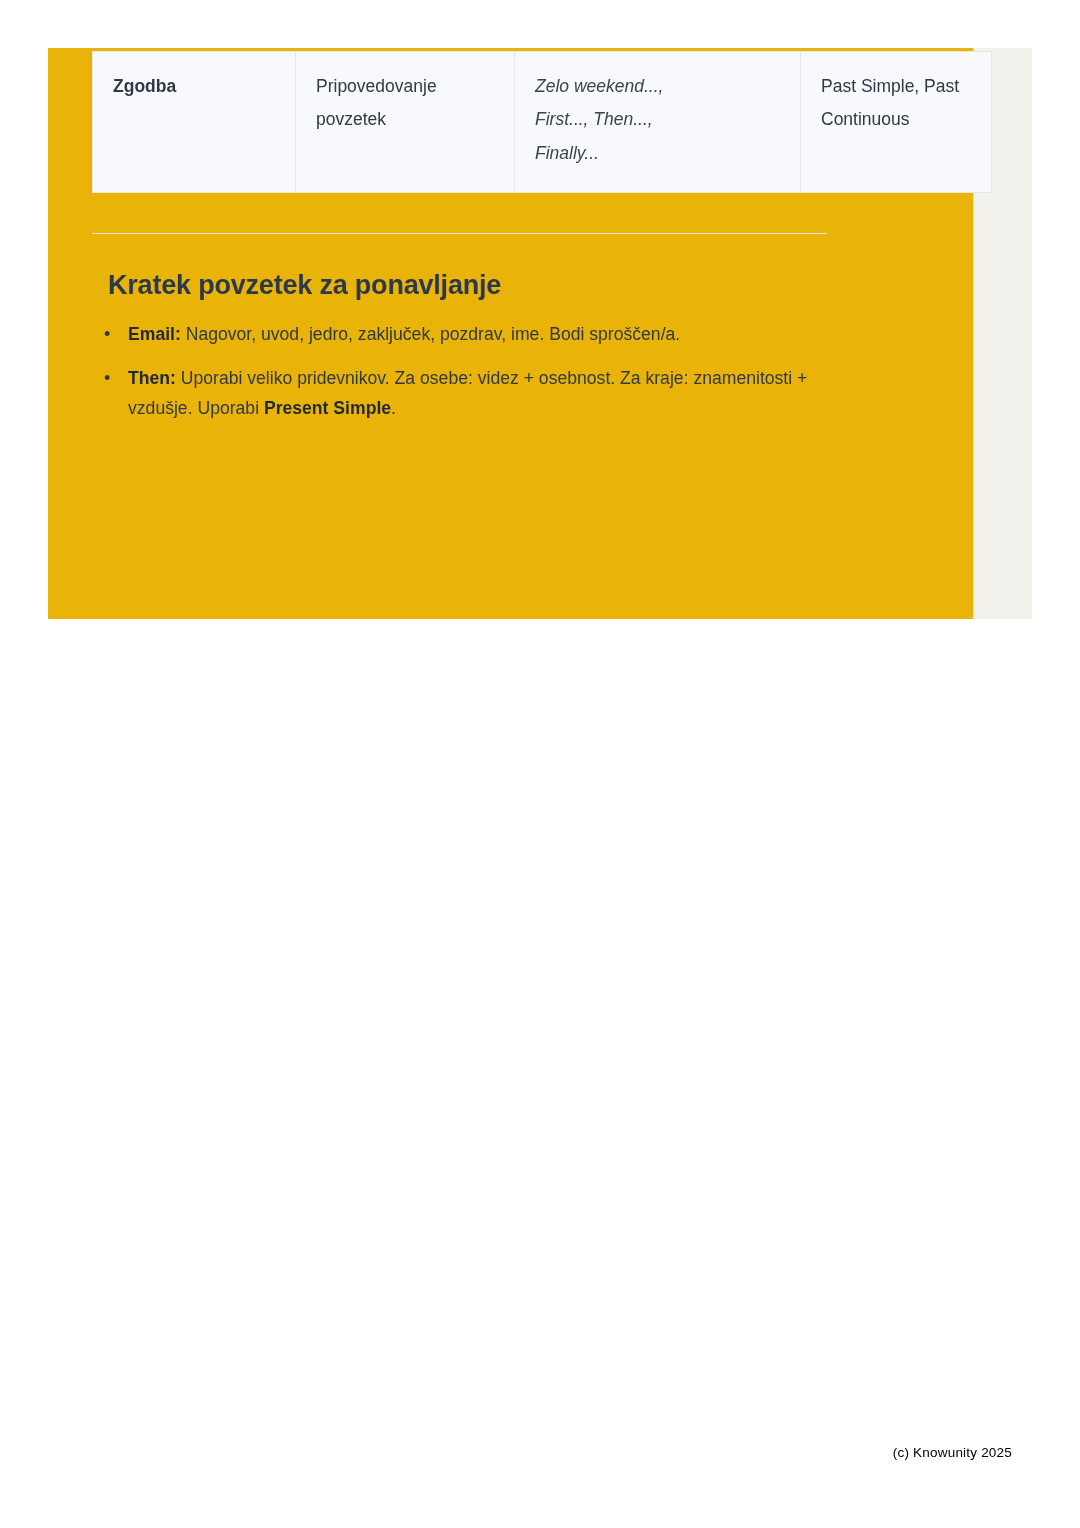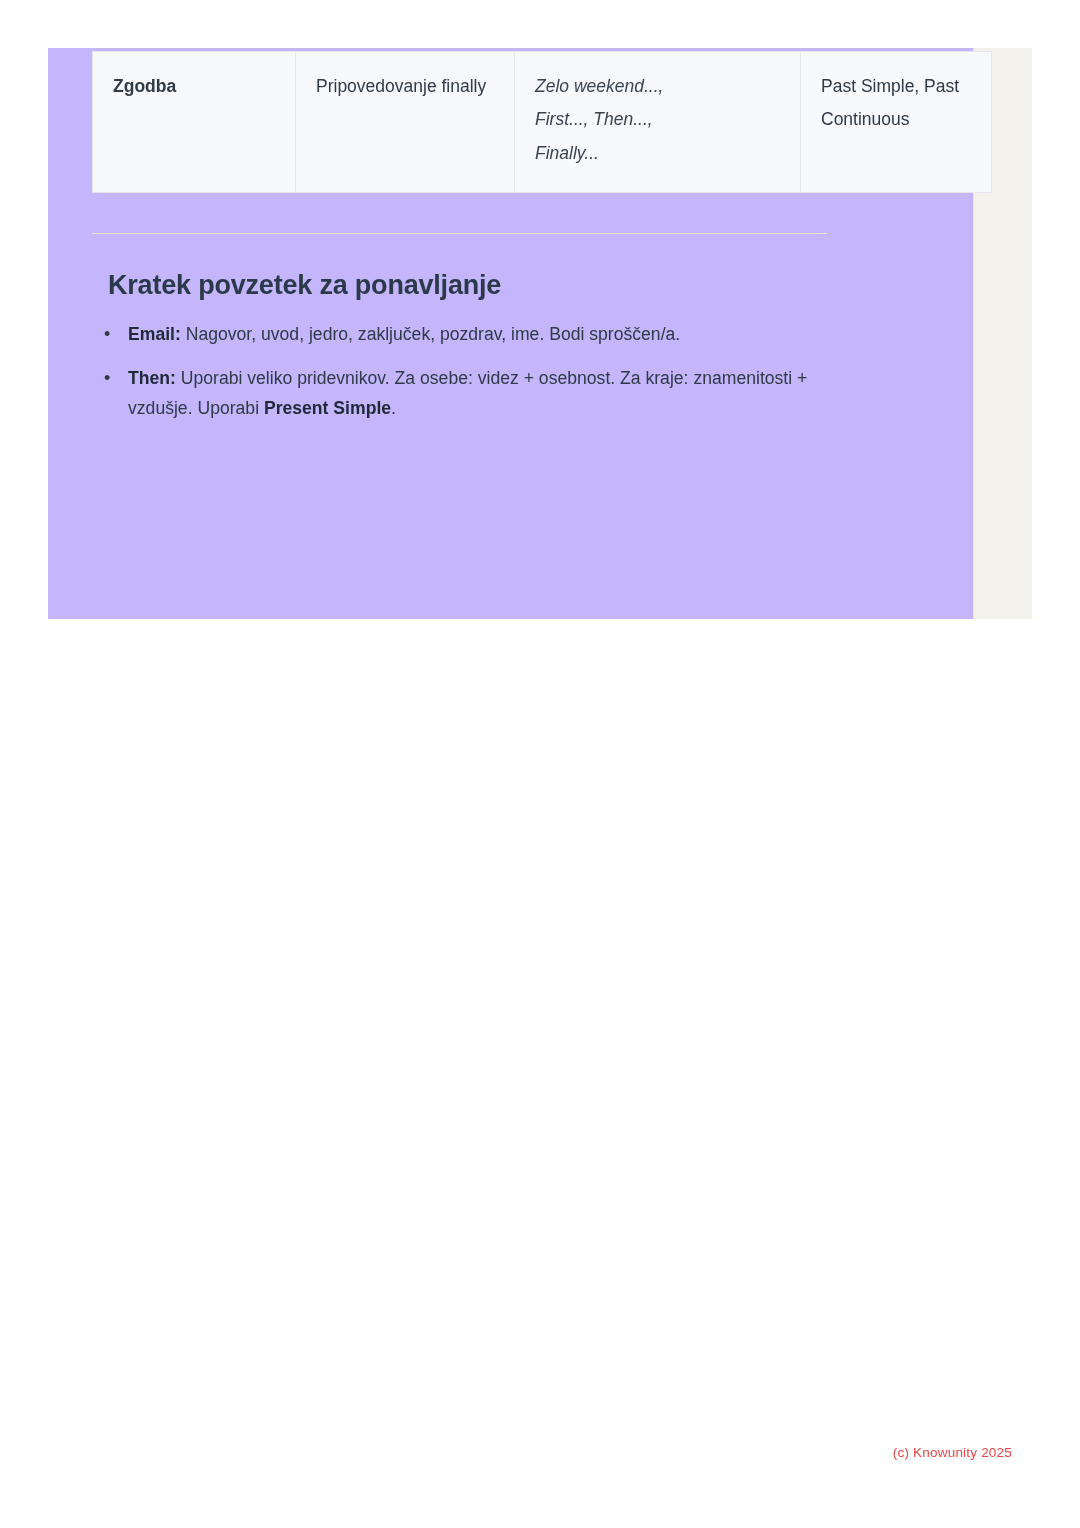--- a/index.html
+++ b/index.html
@@ -16,21 +16,21 @@
     height: 1528px;
     overflow: hidden;
   }
   
   .doc-panel {
     position: absolute;
     left: 48px;
     top: 48px;
     width: 984px;
     height: 571px;
-    background: #c4b5fd;
+    background: #eab308;
   }
   
   .panel-gutter {
     position: absolute;
     right: 0;
     top: 0;
     width: 58px;
     height: 100%;
     background: #f2f1ec;
     border-left: 1px solid #e6e5df;
@@ -100,40 +100,40 @@
     color: #2f3a46;
     font-size: 18px;
   }
   ul.summary b { font-weight: bold; color: #1f2937; }
 
   .footer-note {
     position: absolute;
     right: 68px;
     bottom: 68px;
     font-size: 13.5px;
-    color: #ef4444;
+    color: #000000;
     letter-spacing: 0.2px;
   }
 </style>
 </head>
 <body>
 
 <div class="page">
 
   <div class="doc-panel">
 
     <div class="panel-gutter"></div>
 
     <div class="content">
 
       <table class="info-table">
         <tbody>
           <tr>
             <td class="c1">Zgodba</td>
-            <td class="c2">Pripovedovanje finally</td>
+            <td class="c2">Pripovedovanje povzetek</td>
             <td class="c3">
               <em>Zelo weekend...,</em><br>
               <em>First..., Then...,</em><br>
               <em>Finally...</em>
             </td>
             <td class="c4">Past Simple, Past Continuous</td>
           </tr>
         </tbody>
       </table>
 

